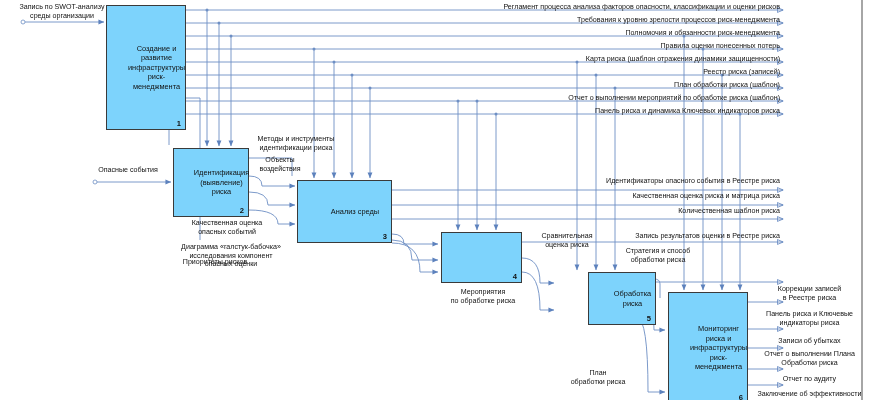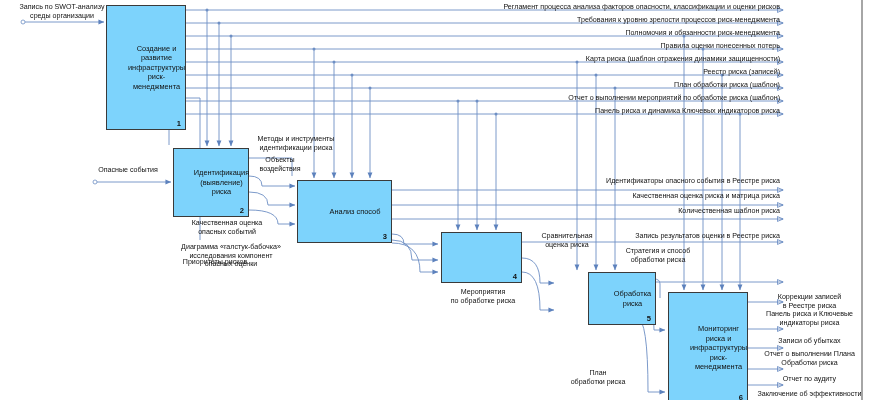--- a/index.html
+++ b/index.html
@@ -162,21 +162,21 @@
 инфраструктуры
 риск-менеджмента</div>
         <div class="node-num">1</div>
       </div>
       <div class="node" style="left: 173px; top: 148px; width: 76px; height: 69px;">
         <div class="node-title" style="white-space: pre-line;">Идентификация
 (выявление) риска</div>
         <div class="node-num">2</div>
       </div>
       <div class="node" style="left: 297px; top: 180px; width: 95px; height: 63px;">
-        <div class="node-title" style="white-space: pre-line;">Анализ способ</div>
+        <div class="node-title" style="white-space: pre-line;">Анализ среды</div>
         <div class="node-num">3</div>
       </div>
       <div class="node" style="left: 441px; top: 232px; width: 81px; height: 51px;">
         <div class="node-num">4</div>
       </div>
       <div class="node" style="left: 588px; top: 272px; width: 68px; height: 53px;">
         <div class="node-title" style="white-space: pre-line;">Обработка риска</div>
         <div class="node-num">5</div>
       </div>
       <div class="node" style="left: 668px; top: 292px; width: 80px; height: 112px;">
@@ -196,21 +196,21 @@
       <div class="lbl r" style="left: 300px; top: 42px; width: 480px; white-space: pre-line;">Правила оценки понесенных потерь</div>
       <div class="lbl r" style="left: 300px; top: 55px; width: 480px; white-space: pre-line;">Карта риска (шаблон отражения динамики защищенности)</div>
       <div class="lbl r" style="left: 300px; top: 68px; width: 480px; white-space: pre-line;">Реестр риска (записей)</div>
       <div class="lbl r" style="left: 300px; top: 81px; width: 480px; white-space: pre-line;">План обработки риска (шаблон)</div>
       <div class="lbl r" style="left: 300px; top: 94px; width: 480px; white-space: pre-line;">Отчет о выполнении мероприятий по обработке риска (шаблон)</div>
       <div class="lbl r" style="left: 300px; top: 107px; width: 480px; white-space: pre-line;">Панель риска и динамика Ключевых индикаторов риска</div>
       <div class="lbl r" style="left: 420px; top: 177px; width: 360px; white-space: pre-line;">Идентификаторы опасного события в Реестре риска</div>
       <div class="lbl r" style="left: 420px; top: 192px; width: 360px; white-space: pre-line;">Качественная оценка риска и матрица риска</div>
       <div class="lbl r" style="left: 420px; top: 207px; width: 360px; white-space: pre-line;">Количественная шаблон риска</div>
       <div class="lbl r" style="left: 420px; top: 232px; width: 360px; white-space: pre-line;">Запись результатов оценки в Реестре риска</div>
-      <div class="lbl" style="left: 752px; top: 293px; width: 115px; white-space: pre-line;">Коррекции записей
+      <div class="lbl" style="left: 752px; top: 285px; width: 115px; white-space: pre-line;">Коррекции записей
 в Реестре риска</div>
       <div class="lbl" style="left: 752px; top: 310px; width: 115px; white-space: pre-line;">Панель риска и Ключевые
 индикаторы риска</div>
       <div class="lbl" style="left: 752px; top: 337px; width: 115px; white-space: pre-line;">Записи об убытках</div>
       <div class="lbl" style="left: 752px; top: 350px; width: 115px; white-space: pre-line;">Отчет о выполнении Плана
 Обработки риска</div>
       <div class="lbl" style="left: 752px; top: 375px; width: 115px; white-space: pre-line;">Отчет по аудиту</div>
       <div class="lbl" style="left: 752px; top: 390px; width: 115px; white-space: pre-line;">Заключение об эффективности</div>
       <div class="lbl" style="left: 244px; top: 135px; width: 104px; white-space: pre-line;">Методы и инструменты
 идентификации риска</div>

